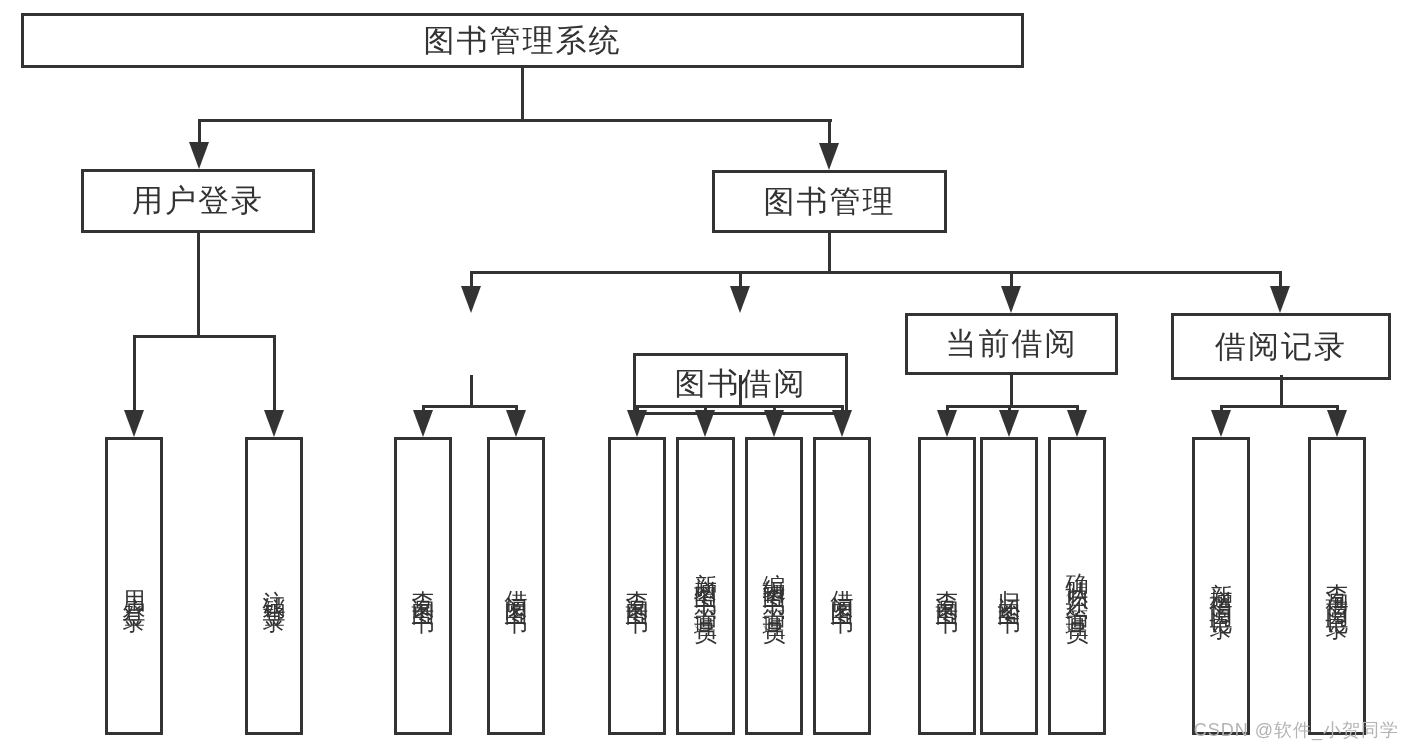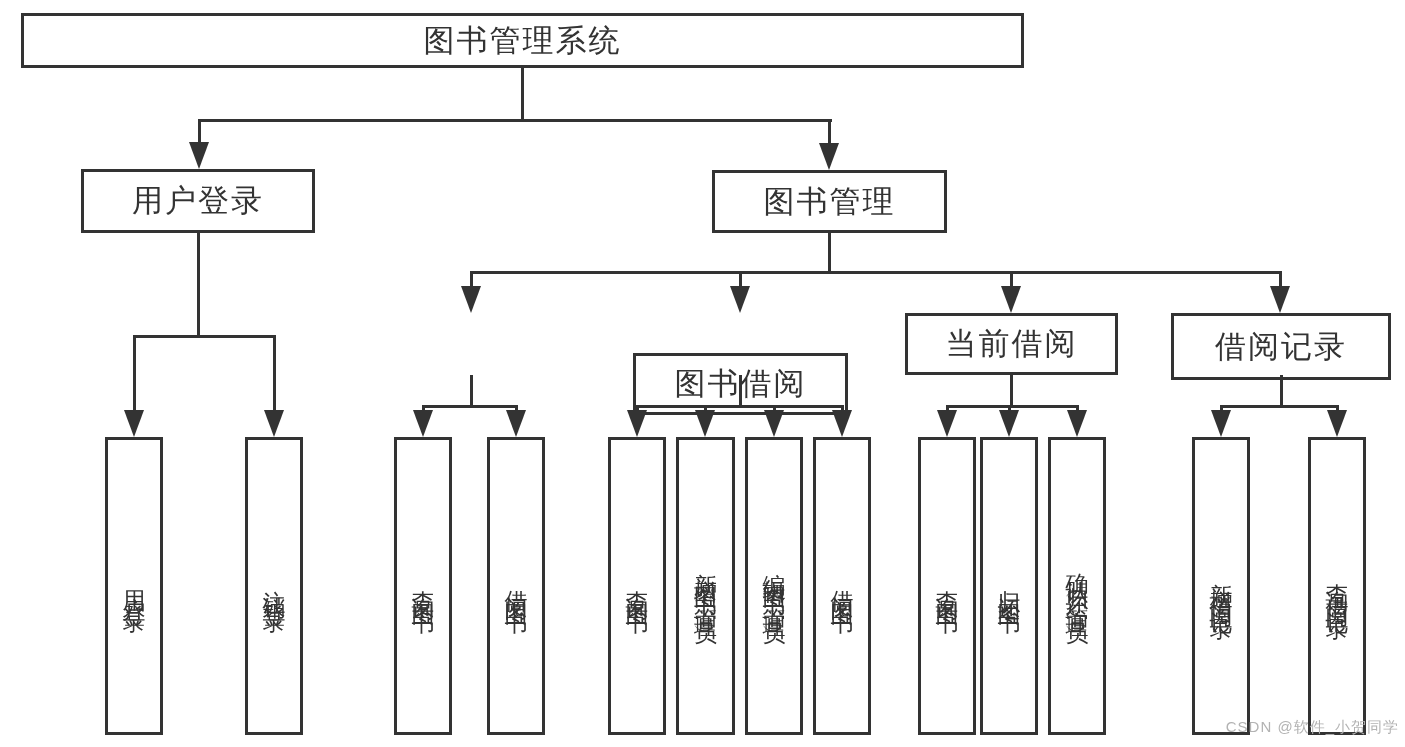--- a/index.html
+++ b/index.html
@@ -43,21 +43,21 @@
     width: 0;
     height: 0;
     border-left: 10px solid transparent;
     border-right: 10px solid transparent;
     border-top: 27px solid #333333;
   }
   .watermark {
     position: absolute;
     top: 718px;
     right: 6px;
-    font-size: 15px;
+    font-size: 18px;
     color: #b3b3b3;
     letter-spacing: 1px;
     white-space: nowrap;
   }
 </style>
 </head>
 <body>
 
 <div class="canvas">
 

